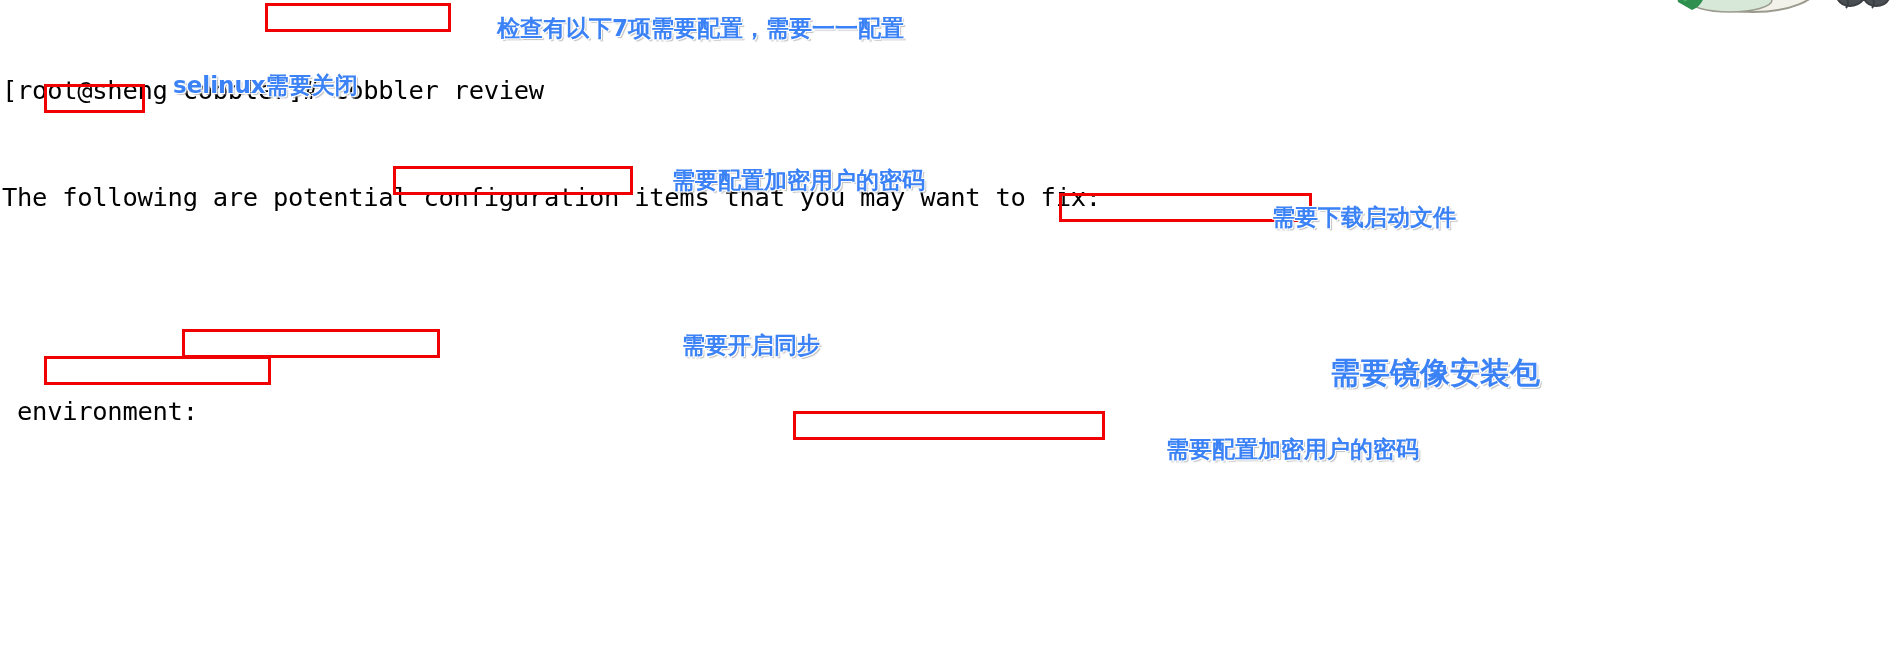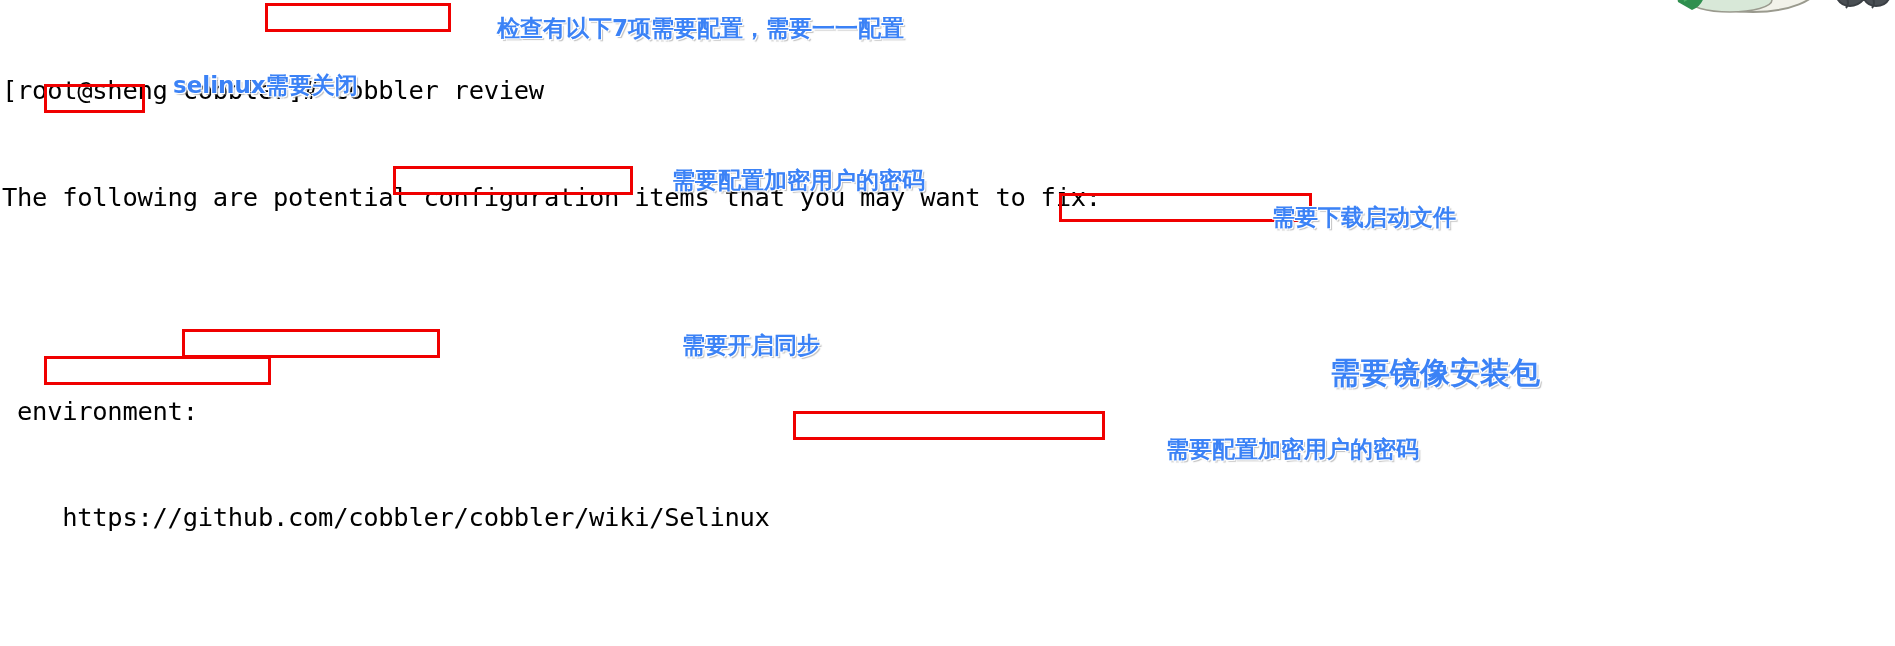--- a/index.html
+++ b/index.html
@@ -75,21 +75,20 @@
 </head>
 <body>
 
 <div id="screen">
 
   <div class="term">
     <div class="row"><span>[root@sheng cobbler]# </span><span>cobbler review</span></div>
     <div class="row">The following are potential configuration items that you may want to fix:</div>
     <div class="row"></div>
     <div class="row"> environment:</div>
-    <div class="row">    https://github.com/cobbler/cobbler/wiki/Selinux</div>
     
     
     
     
     
     
     
     
     
     

